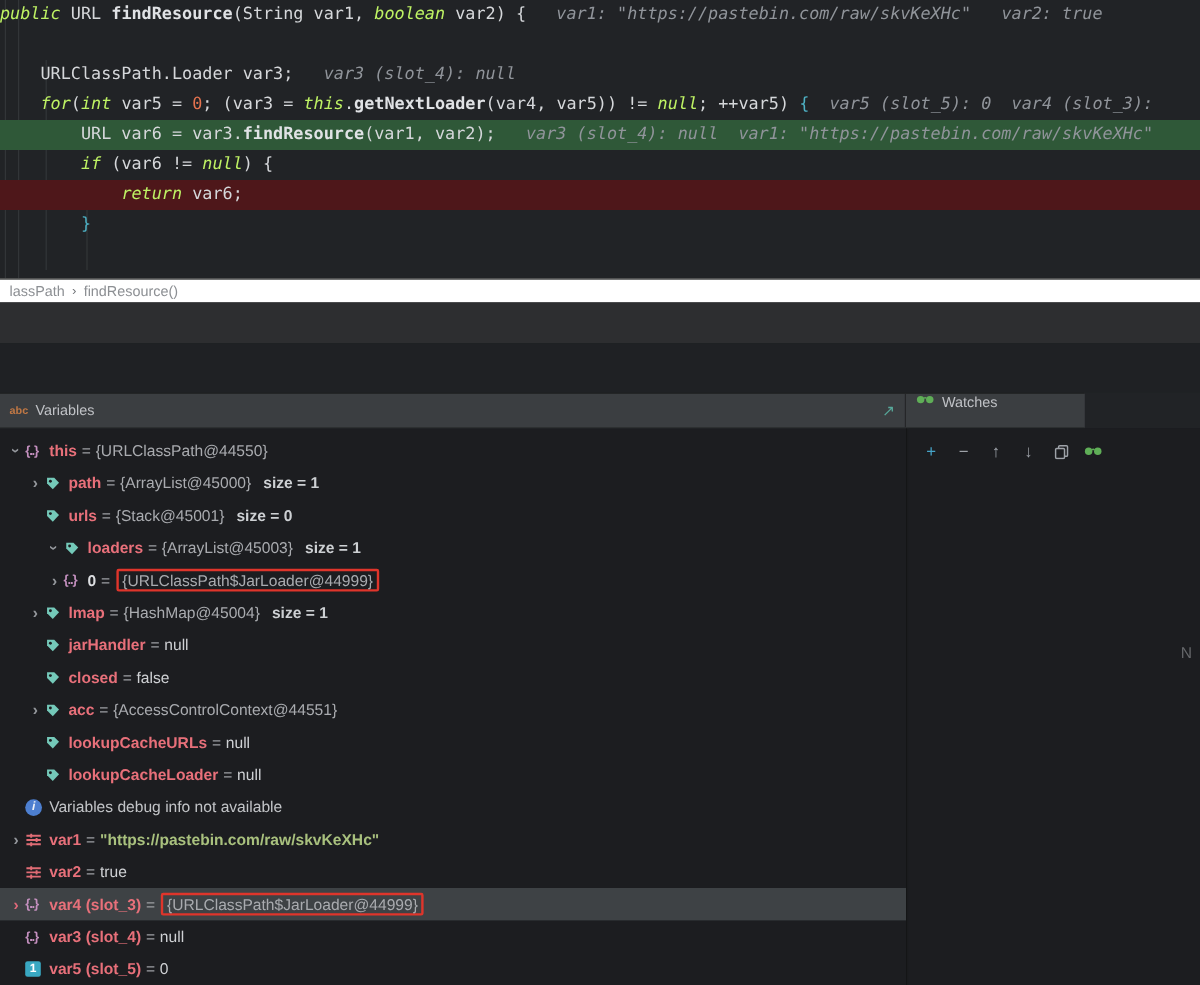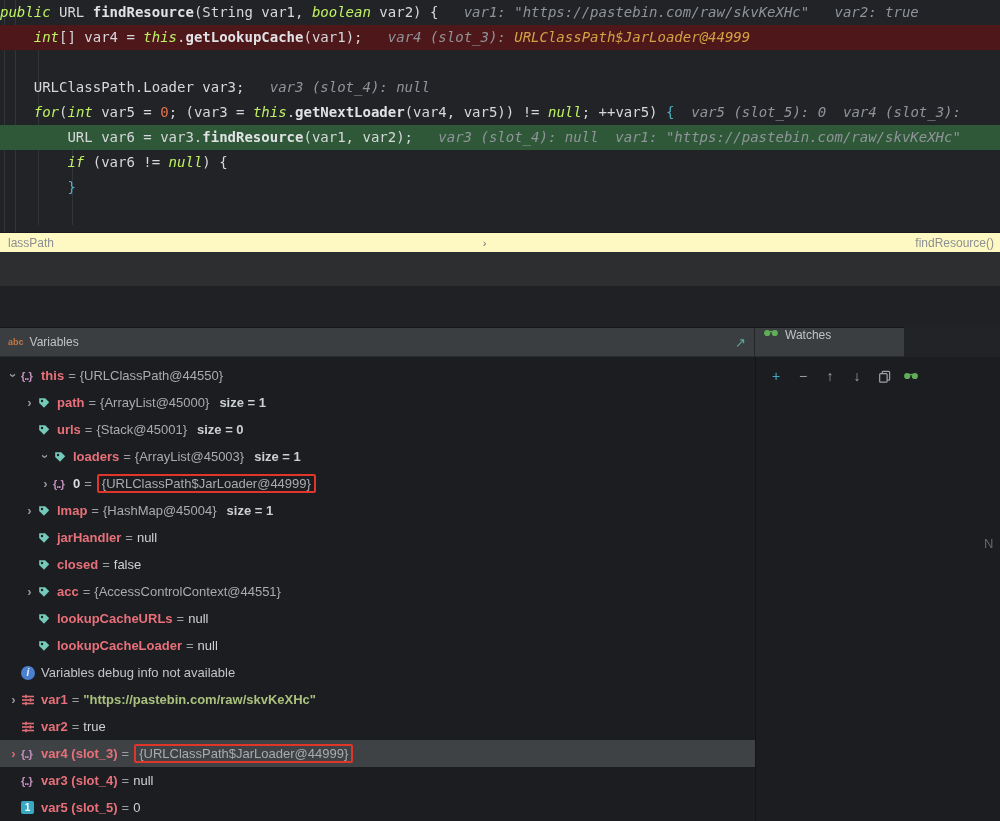--- a/index.html
+++ b/index.html
@@ -21,23 +21,23 @@
   .code-line.bg-green{background:#2f5838;}
   .seg-kw{color:#bef264;font-style:italic;}
   .seg-def{color:#d5d7da;}
   .seg-m{color:#e0e2e5;font-weight:bold;}
   .seg-num{color:#e5734f;}
   .seg-brace{color:#4eb1c4;}
   .seg-hint{color:#90949a;font-style:italic;}
   .seg-hintg{color:#d2a343;font-style:italic;}
   
   .breadcrumb{
-    position:absolute;left:0;top:232px;width:1000px;height:20px;background:#fef9c3;
+    position:absolute;left:0;top:232px;width:1000px;height:20px;background:#ffffff;
     border-top:1px solid #1a1b1c;box-sizing:border-box;
-    display:flex;align-items:center;font-size:12px;color:#8c8f93;padding-left:2px;justify-content:space-between;
+    display:flex;align-items:center;font-size:12px;color:#8c8f93;padding-left:2px;
   }
   .crumb{padding:0 6px;}
   .crumb-sep{color:#6f7276;font-size:11px;}
   
   .band1{position:absolute;left:0;top:252px;width:1000px;height:34px;background:#2d2e30;}
   .band2{position:absolute;left:0;top:286px;width:1000px;height:41px;background:#1f2124;}
   
   .panel-header{
     position:absolute;left:0;top:327px;width:904px;height:30px;background:#3b3e41;
     border-top:1px solid #151617;border-bottom:1px solid #2b2d2f;box-sizing:border-box;
@@ -84,26 +84,26 @@
 
 <div class="screen">
 
   <div class="editor">
     <div class="guide" style="left:4px;top:0;height:232px;"></div>
     <div class="guide" style="left:15px;top:0;height:232px;"></div>
     <div class="guide" style="left:38px;top:50px;height:175px;"></div>
     <div class="guide" style="left:72px;top:150px;height:75px;"></div>
     <div class="code-lines" id="code-lines">
         <div class="code-line"><span class="seg-kw">public</span><span class="seg-def"> URL </span><span class="seg-m">findResource</span><span class="seg-def">(String var1, </span><span class="seg-kw">boolean</span><span class="seg-def"> var2) { </span><span class="seg-hint">  var1: "https://pastebin.com/raw/skvKeXHc"   var2: true</span></div>
-        <div class="code-line bg-red"><span class="seg-def">    </span><span class="seg-kw">int</span><span class="seg-def">[] var4 = </span><span class="seg-kw">this</span><span class="seg-def">.</span><span class="seg-m">getLookupCache</span><span class="seg-def">(var1); </span><span class="seg-hint">  var4 (slot_3): </span><span class="seg-hintg">URLClassPath$JarLoader@44999</span></div>
         <div class="code-line"><span class="seg-def"></span></div>
         <div class="code-line"><span class="seg-def">    URLClassPath.Loader var3; </span><span class="seg-hint">  var3 (slot_4): null</span></div>
         <div class="code-line"><span class="seg-def">    </span><span class="seg-kw">for</span><span class="seg-def">(</span><span class="seg-kw">int</span><span class="seg-def"> var5 = </span><span class="seg-num">0</span><span class="seg-def">; (var3 = </span><span class="seg-kw">this</span><span class="seg-def">.</span><span class="seg-m">getNextLoader</span><span class="seg-def">(var4, var5)) != </span><span class="seg-kw">null</span><span class="seg-def">; ++var5) </span><span class="seg-brace">{ </span><span class="seg-hint"> var5 (slot_5): 0  var4 (slot_3):</span></div>
         <div class="code-line bg-green"><span class="seg-def">        URL var6 = var3.</span><span class="seg-m">findResource</span><span class="seg-def">(var1, var2); </span><span class="seg-hint">  var3 (slot_4): null  var1: "https://pastebin.com/raw/skvKeXHc"</span></div>
         <div class="code-line"><span class="seg-def">        </span><span class="seg-kw">if</span><span class="seg-def"> (var6 != </span><span class="seg-kw">null</span><span class="seg-def">) {</span></div>
+        <div class="code-line bg-red"><span class="seg-def">            </span><span class="seg-kw">return</span><span class="seg-def"> var6;</span></div>
         <div class="code-line"><span class="seg-def">        </span><span class="seg-brace">}</span></div>
       </div>
   </div>
 
   <div class="breadcrumb" id="breadcrumb">
       <span class="crumb">lassPath</span>
       <span class="crumb-sep">›</span>
       <span class="crumb">findResource()</span>
     </div>
 

